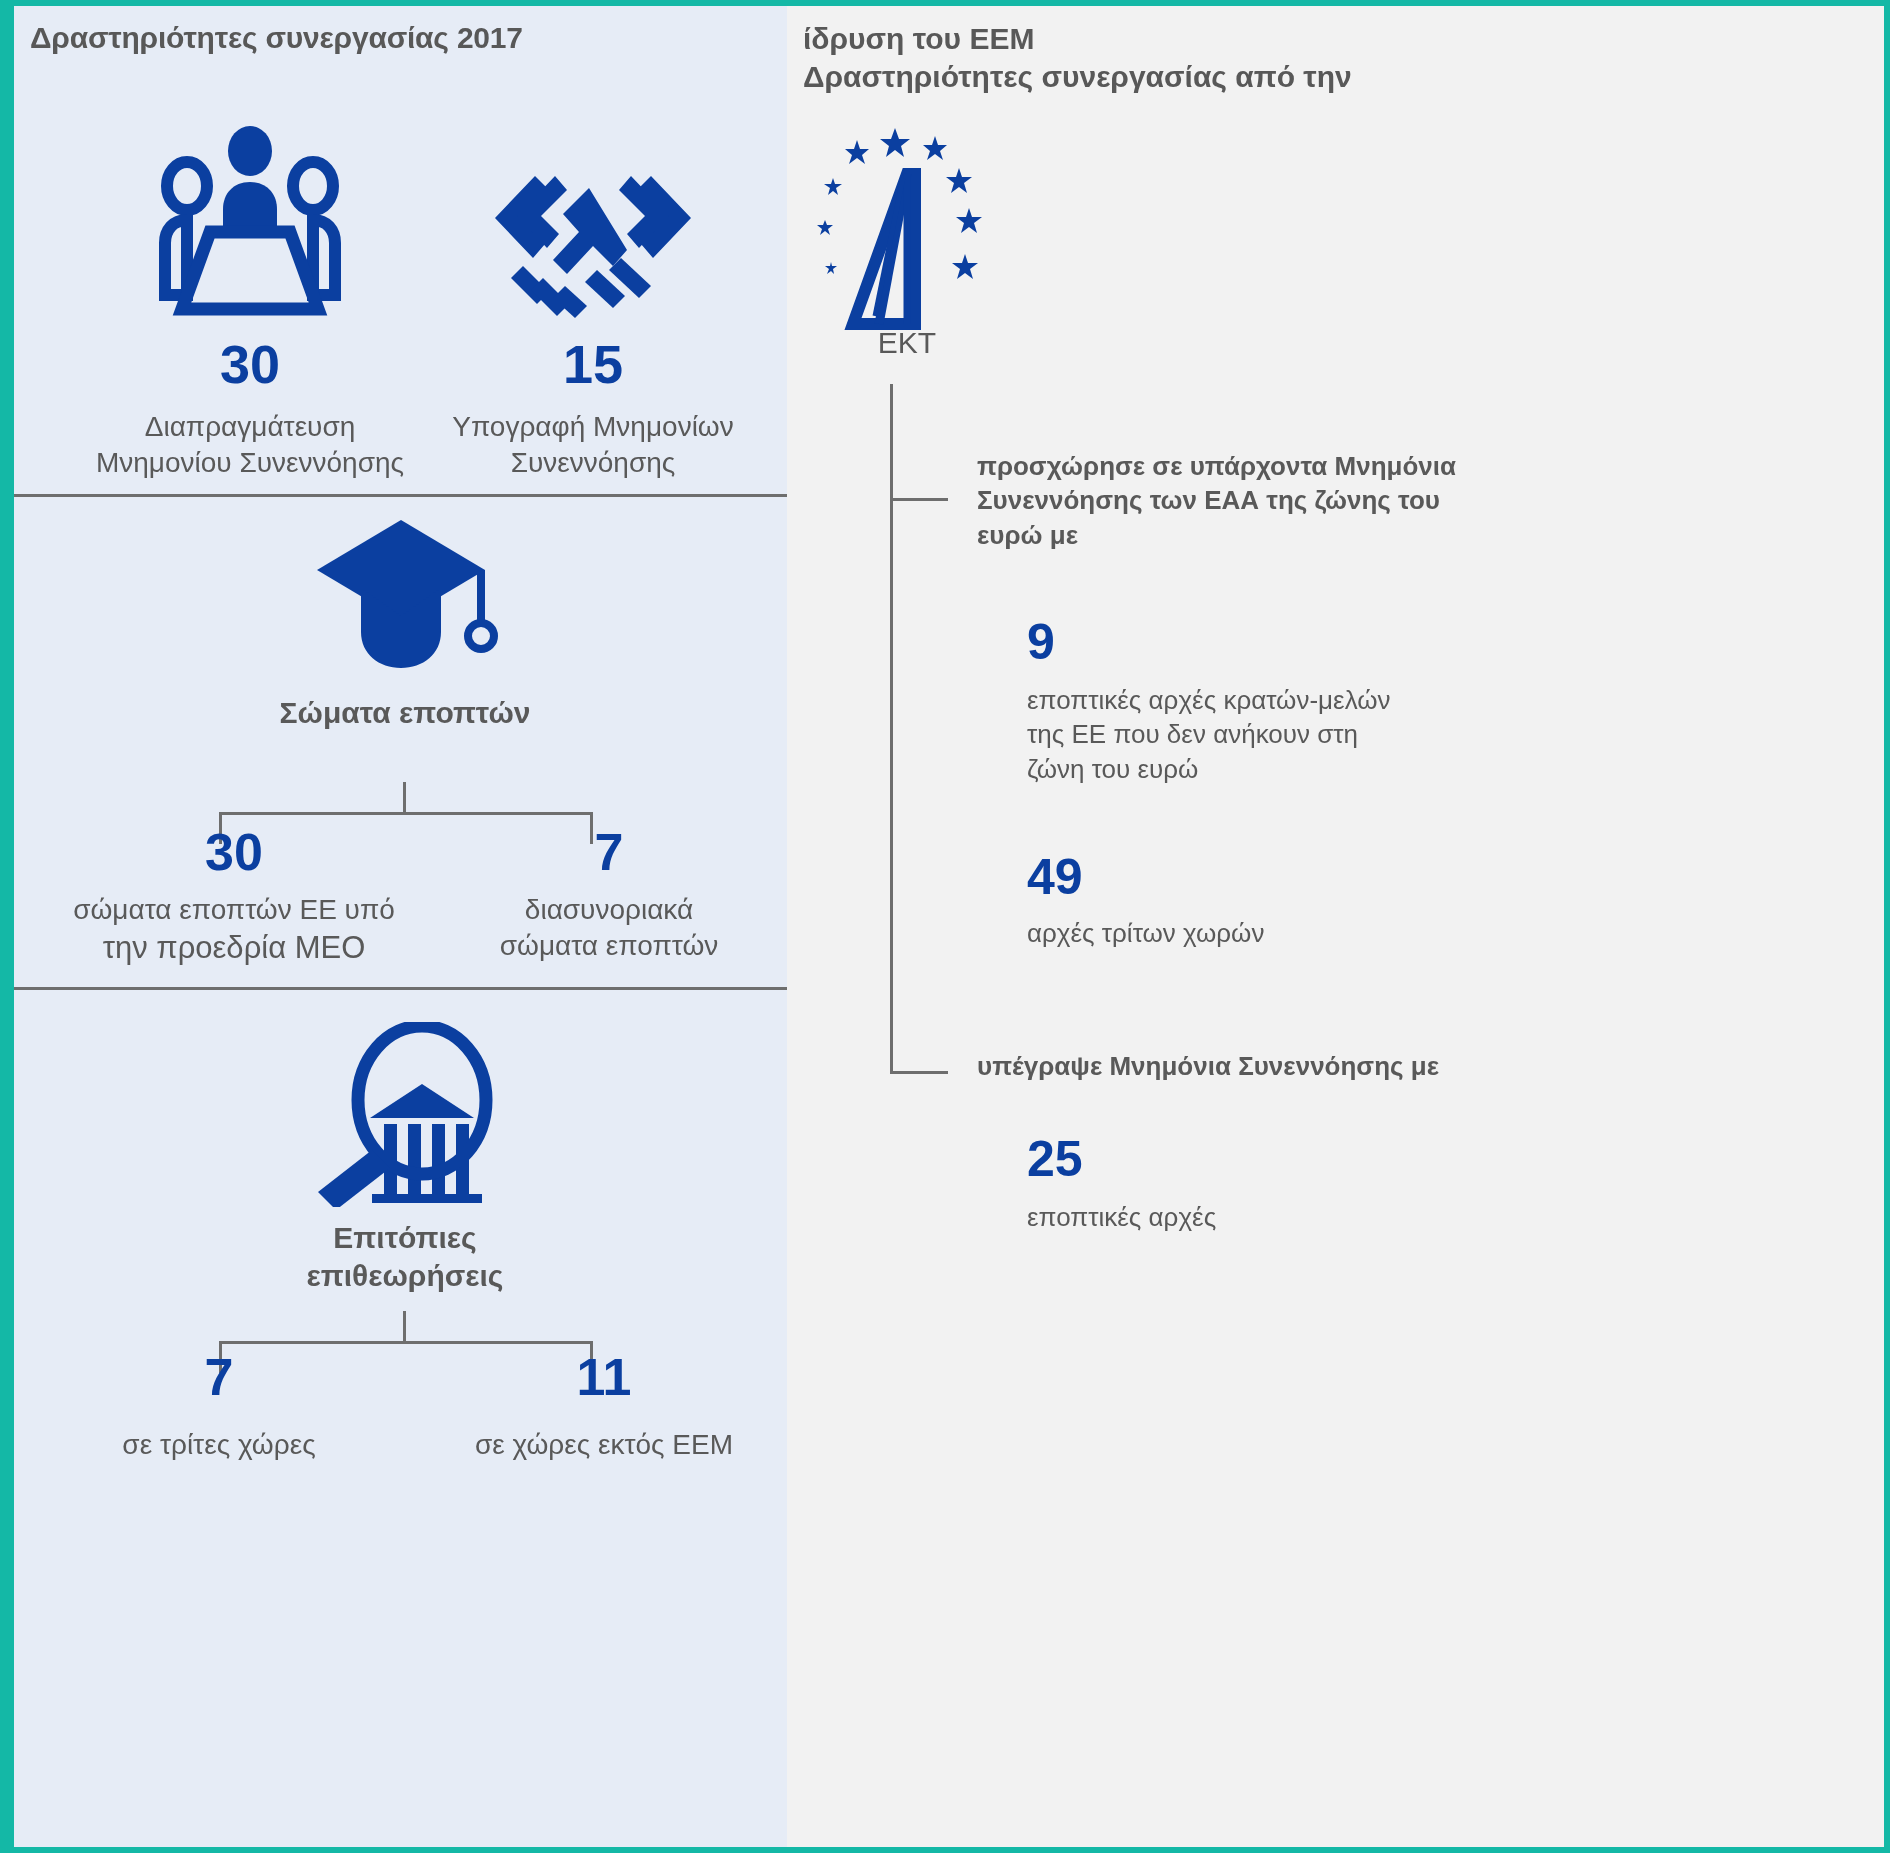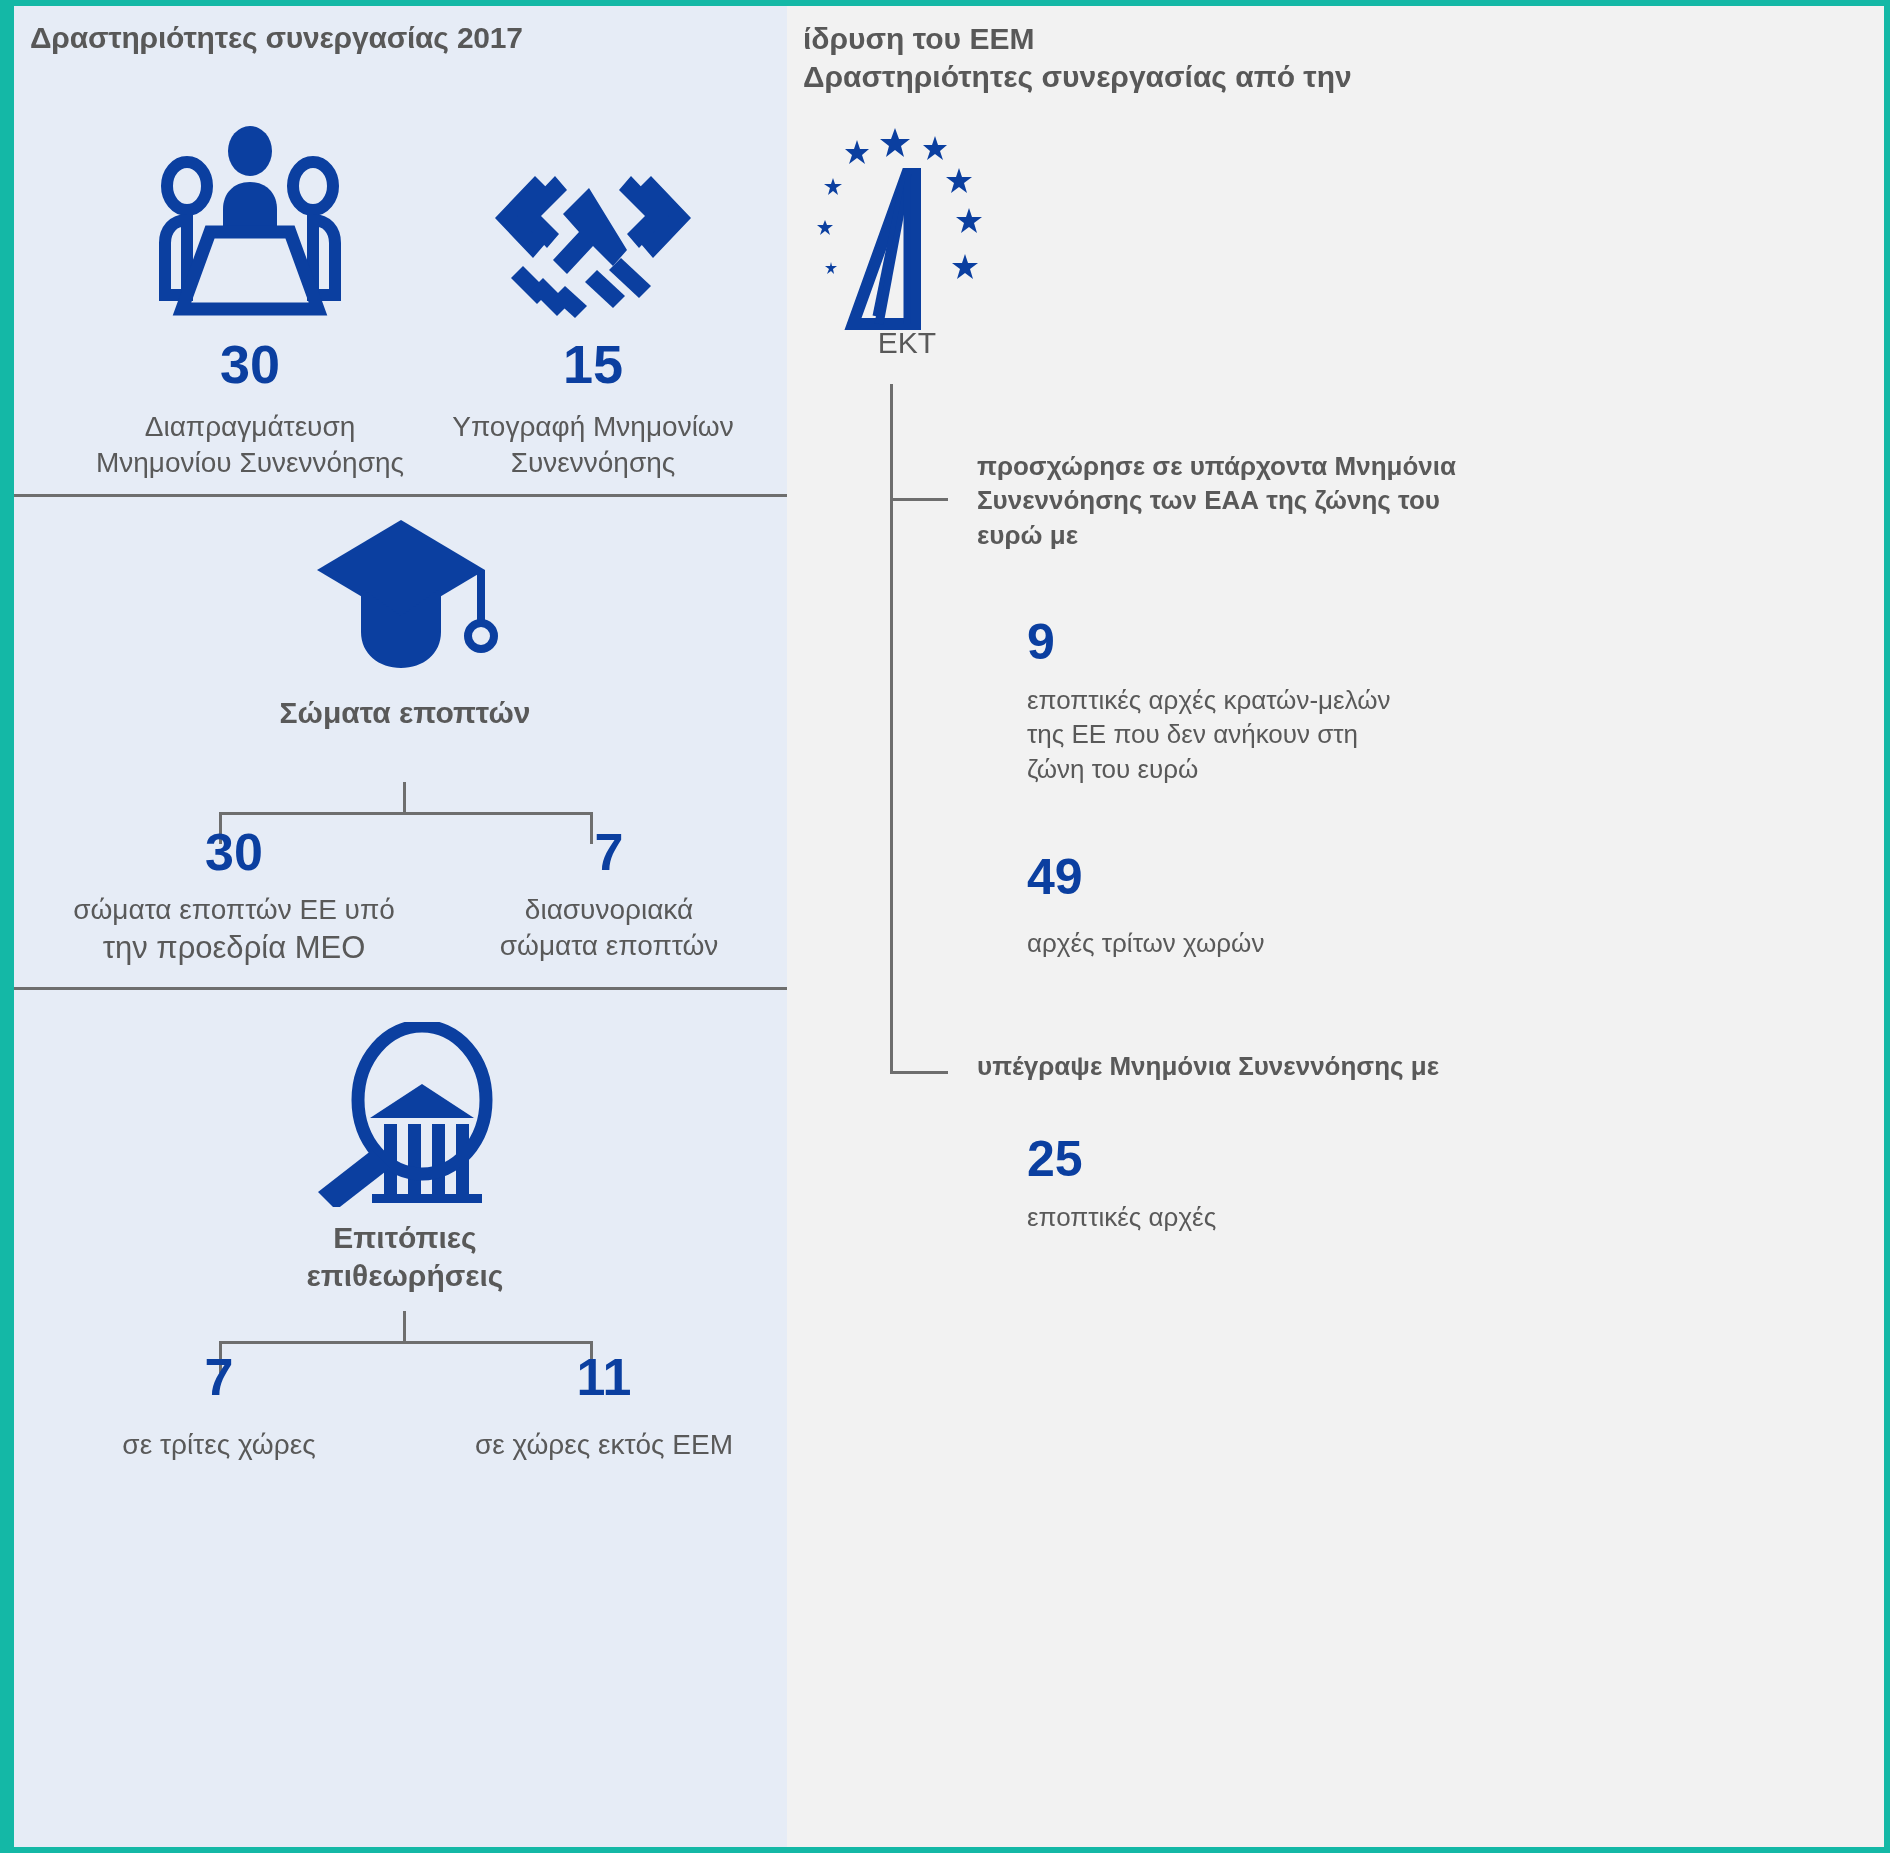--- a/index.html
+++ b/index.html
@@ -293,21 +293,21 @@
 
     <div class="rp-block" style="left:240px; top:610px; width:850px;">
       <div class="rp-num">9</div>
       <div class="rp-text" style="margin-top:14px;">εποπτικές αρχές κρατών-μελών</div>
       <div class="rp-text">της ΕΕ που δεν ανήκουν στη</div>
       <div class="rp-text">ζώνη του ευρώ</div>
     </div>
 
     <div class="rp-block" style="left:240px; top:845px; width:850px;">
       <div class="rp-num">49</div>
-      <div class="rp-text" style="margin-top:22px;">αρχές τρίτων χωρών</div>
+      <div class="rp-text" style="margin-top:12px;">αρχές τρίτων χωρών</div>
     </div>
 
     <div class="rp-block" style="left:190px; top:1043px; width:890px;">
       <div class="rp-head">υπέγραψε Μνημόνια Συνεννόησης με</div>
     </div>
 
     <div class="rp-block" style="left:240px; top:1127px; width:850px;">
       <div class="rp-num">25</div>
       <div class="rp-text" style="margin-top:14px;">εποπτικές αρχές</div>
     </div>

